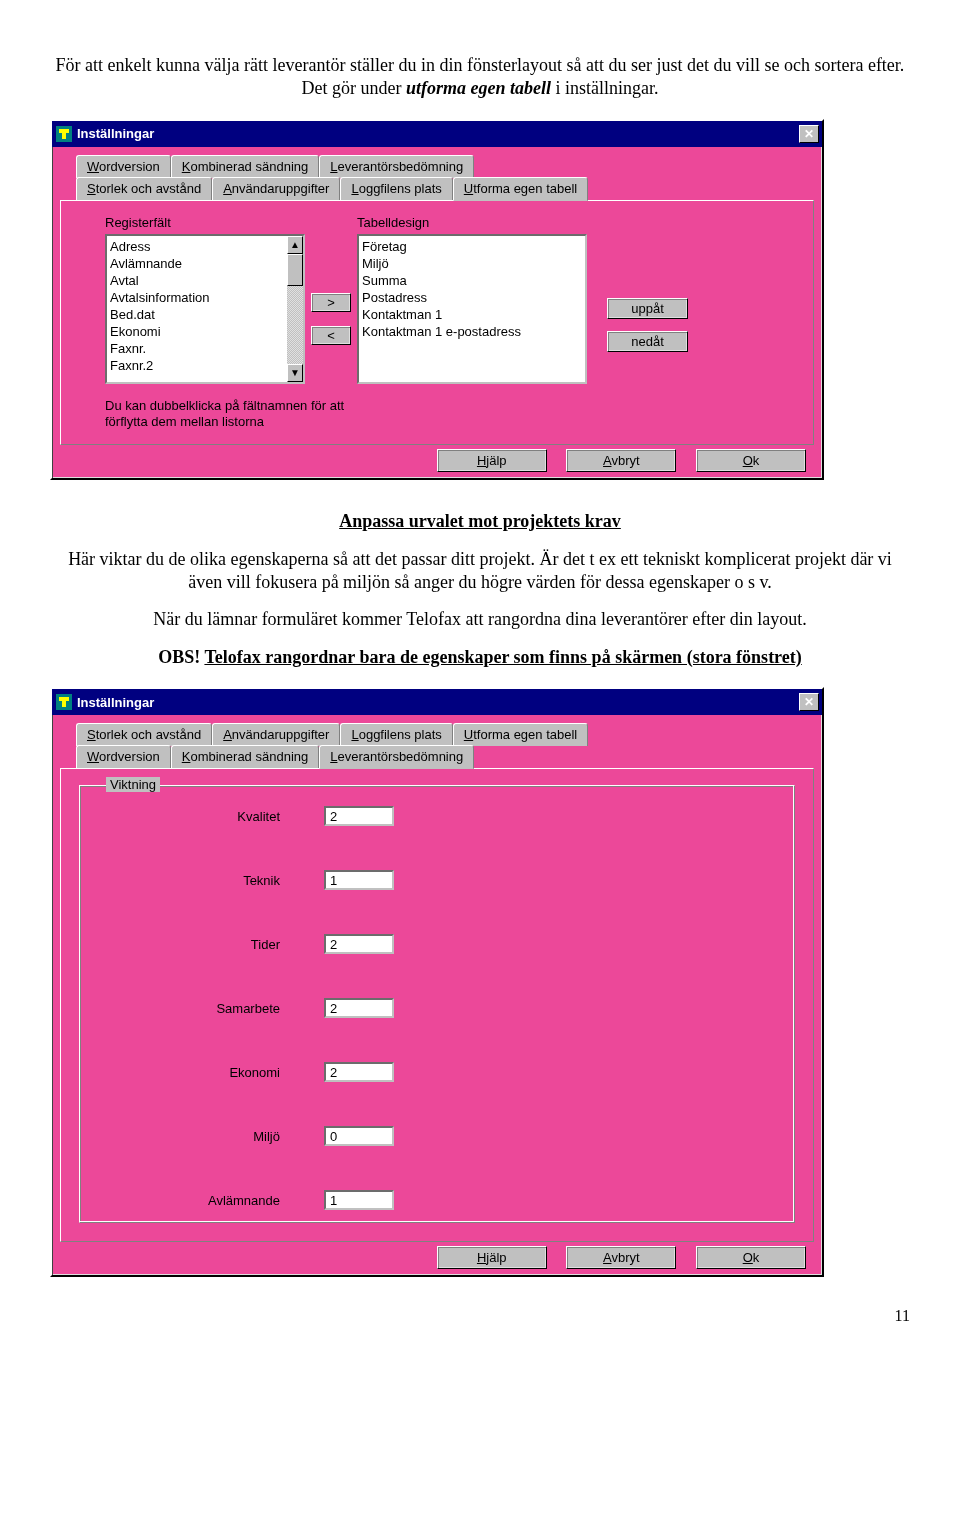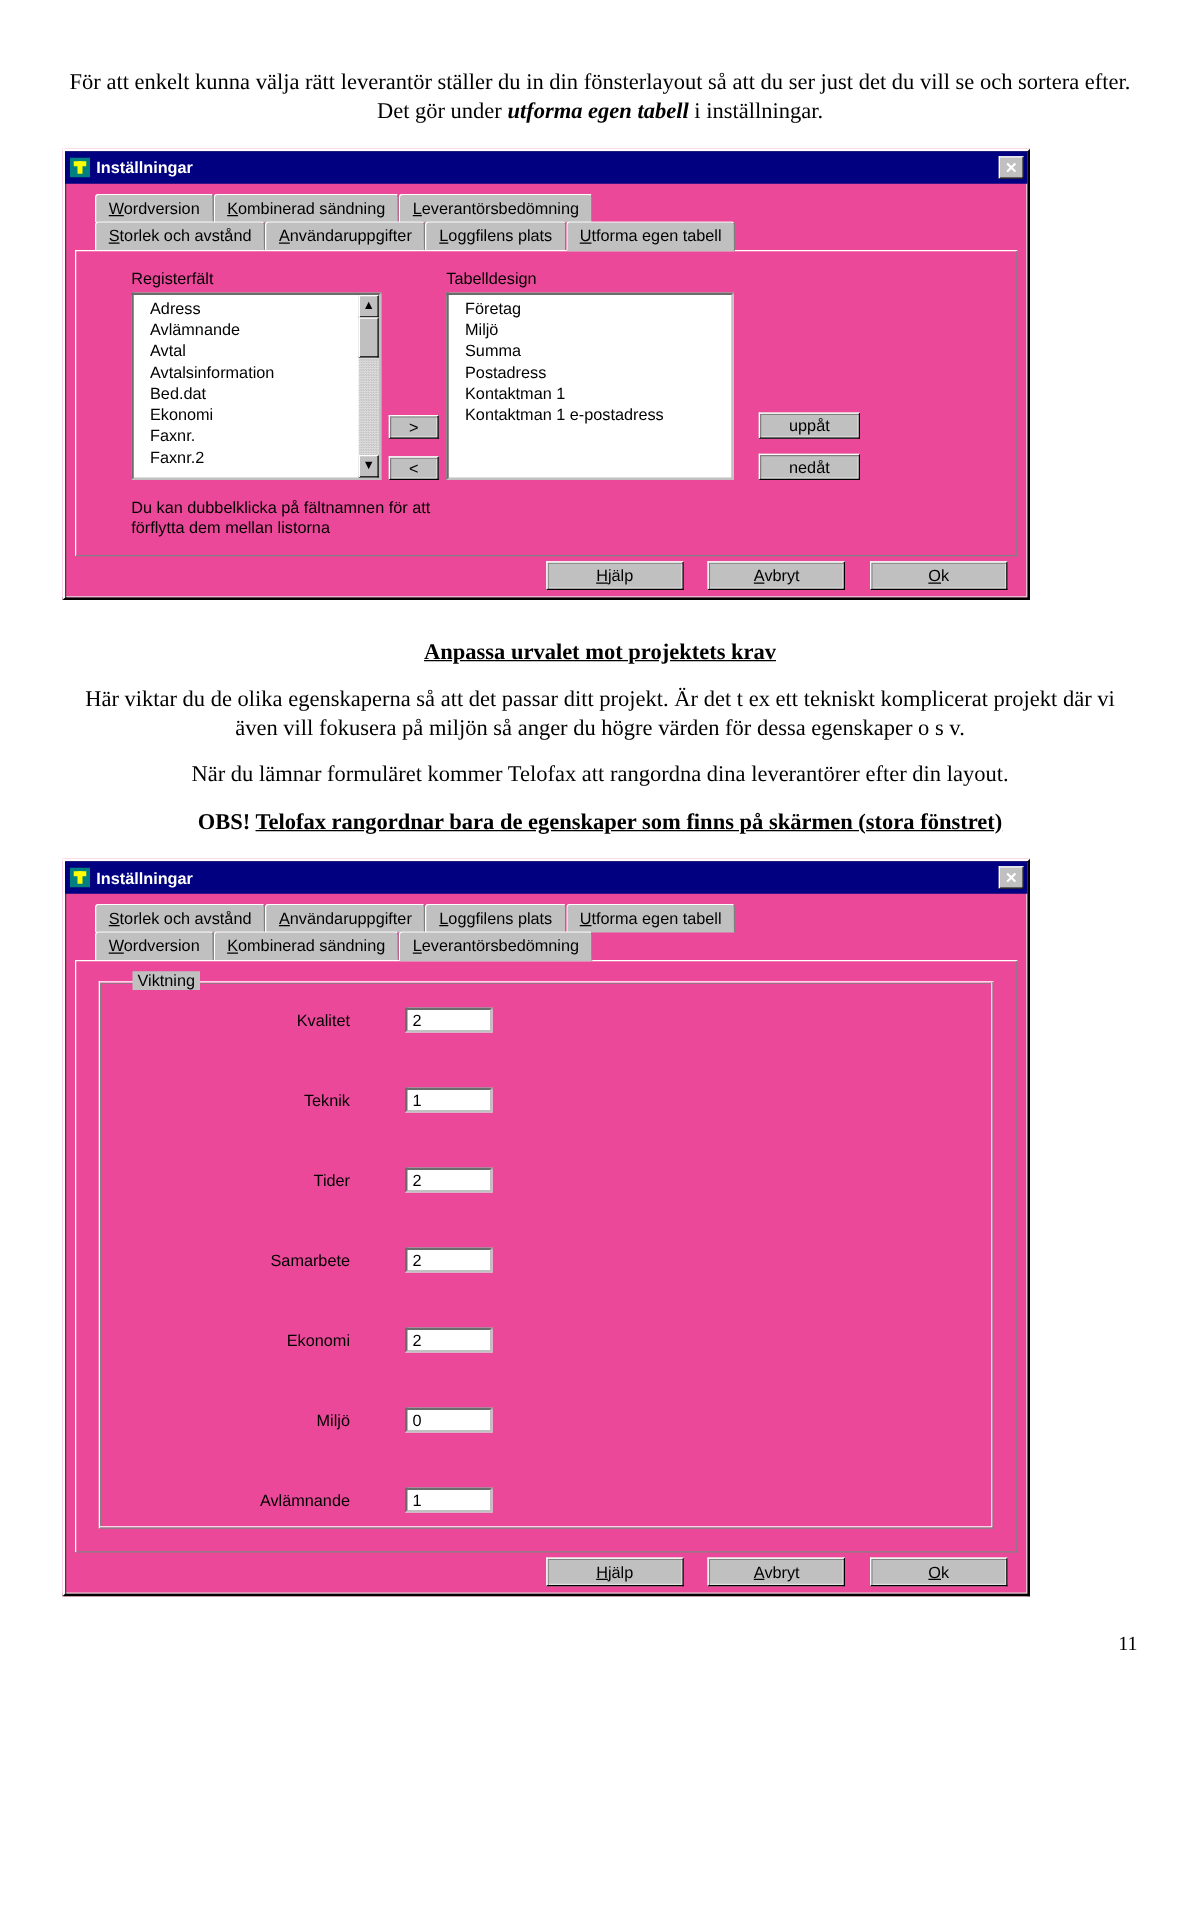--- a/index.html
+++ b/index.html
@@ -74,21 +74,21 @@
   }
 
   .tabrow2 { margin-top: -1px; }
 
   .label { margin-bottom: 4px; }
   .col { display:inline-block; vertical-align: top; }
   .listbox {
     background: #fff;
     border: 2px inset #c0c0c0;
     width: 200px; height: 150px;
-    padding: 2px 13px;
+    padding: 2px 3px;
     overflow: hidden;
     box-sizing: border-box;
   }
   .listbox .li { line-height: 17px; white-space: nowrap; }
   .listwrap { position: relative; }
   .scrollbar {
     position: absolute; right: 2px; top: 2px; bottom: 2px; width: 16px;
     background: repeating-conic-gradient(#c0c0c0 0% 25%, #e0e0e0 0% 50%) 50%/2px 2px;
   }
   .scrollbtn {
@@ -185,21 +185,21 @@
       <div class="tab"><span><span class="ul">L</span>everantörsbedömning</span></div>
     </div>
     <div class="tabrow tabrow2">
       <div class="tab"><span><span class="ul">S</span>torlek och avstånd</span></div>
       <div class="tab"><span><span class="ul">A</span>nvändaruppgifter</span></div>
       <div class="tab"><span><span class="ul">L</span>oggfilens plats</span></div>
       <div class="tab selected"><span><span class="ul">U</span>tforma egen tabell</span></div>
     </div>
 
     <div class="tabpanel">
-      <div style="display:flex; align-items:flex-end;">
+      <div style="display:flex; align-items:center;">
 
         <div class="col" style="margin-left:30px;">
           <div class="label">Registerfält</div>
           <div class="listwrap">
             <div class="listbox">
               <div class="li">Adress</div>
               <div class="li">Avlämnande</div>
               <div class="li">Avtal</div>
               <div class="li">Avtalsinformation</div>
               <div class="li">Bed.dat</div>

